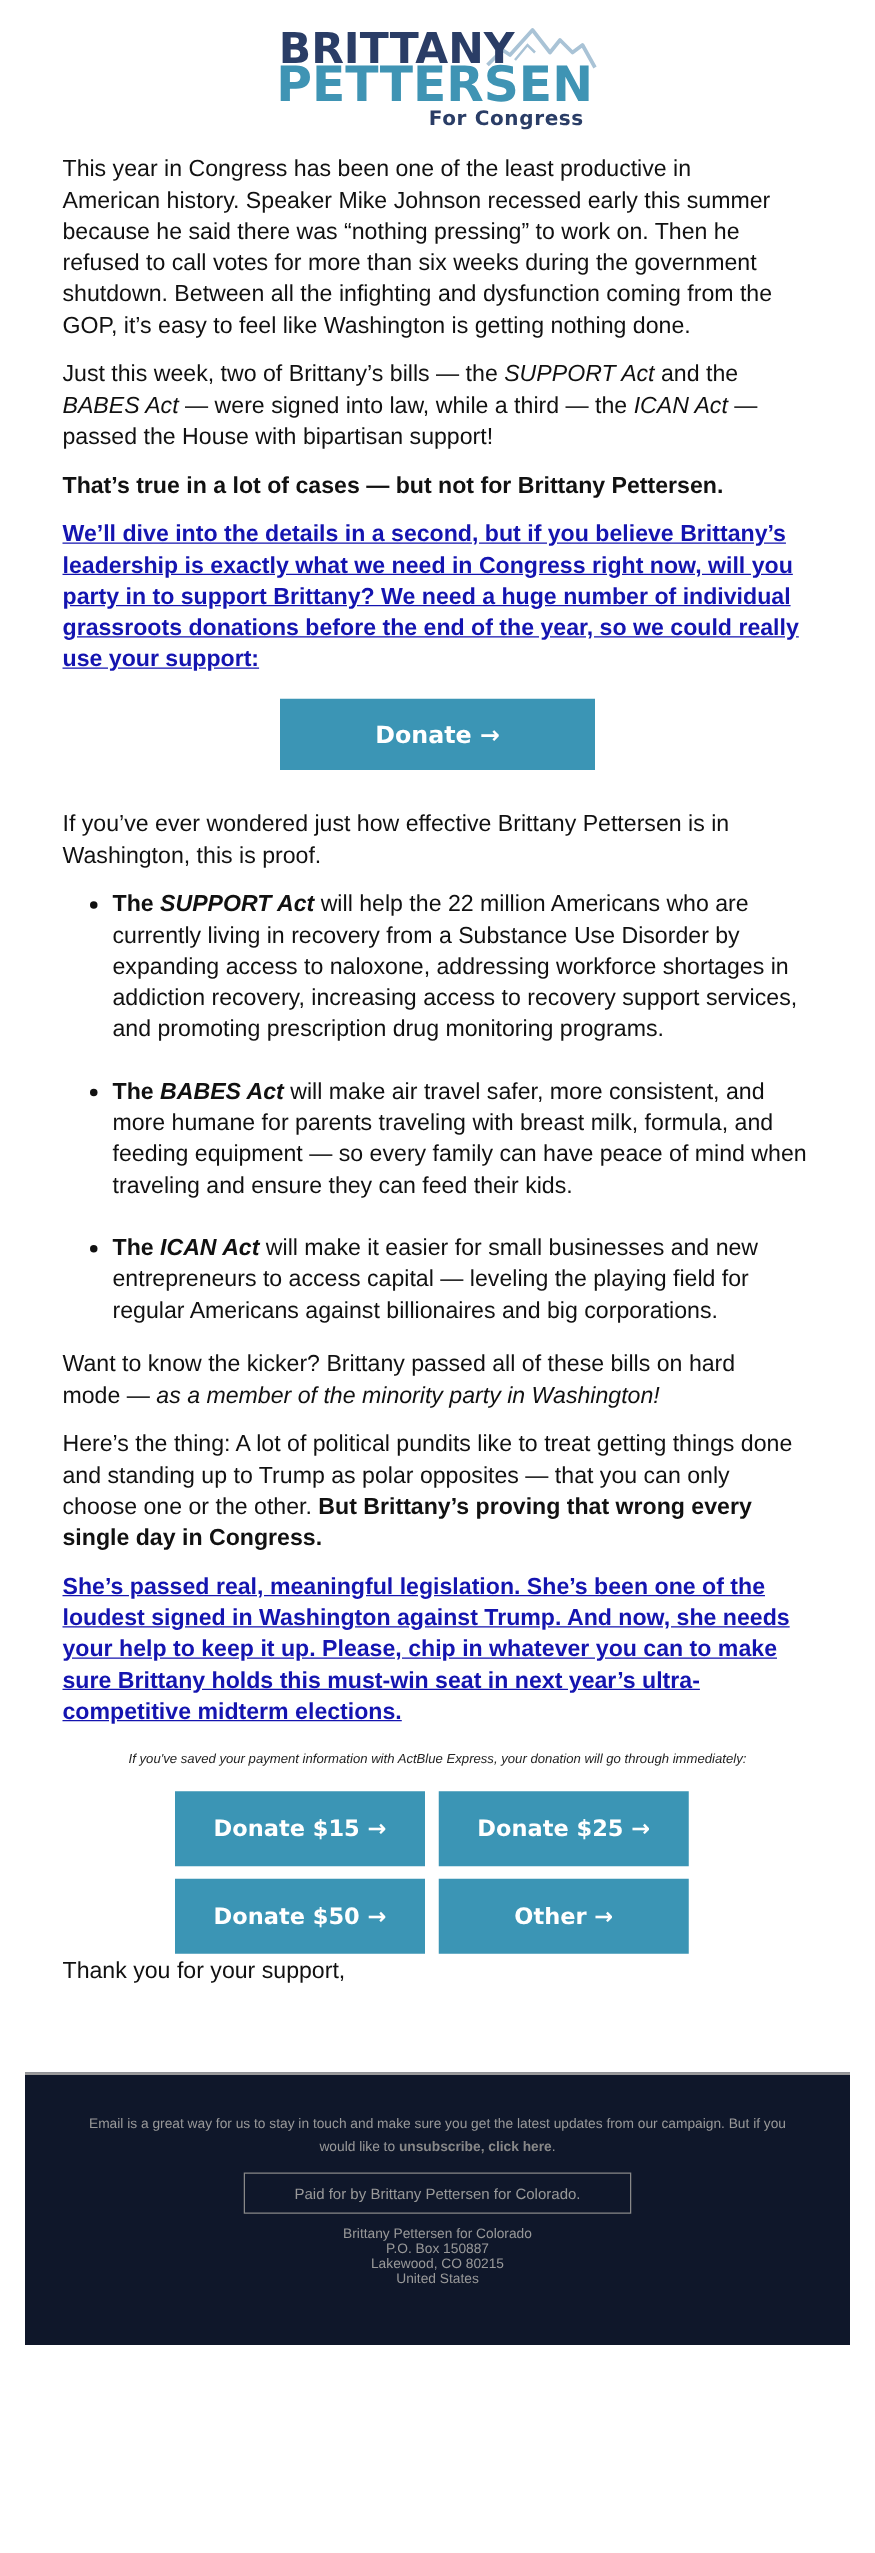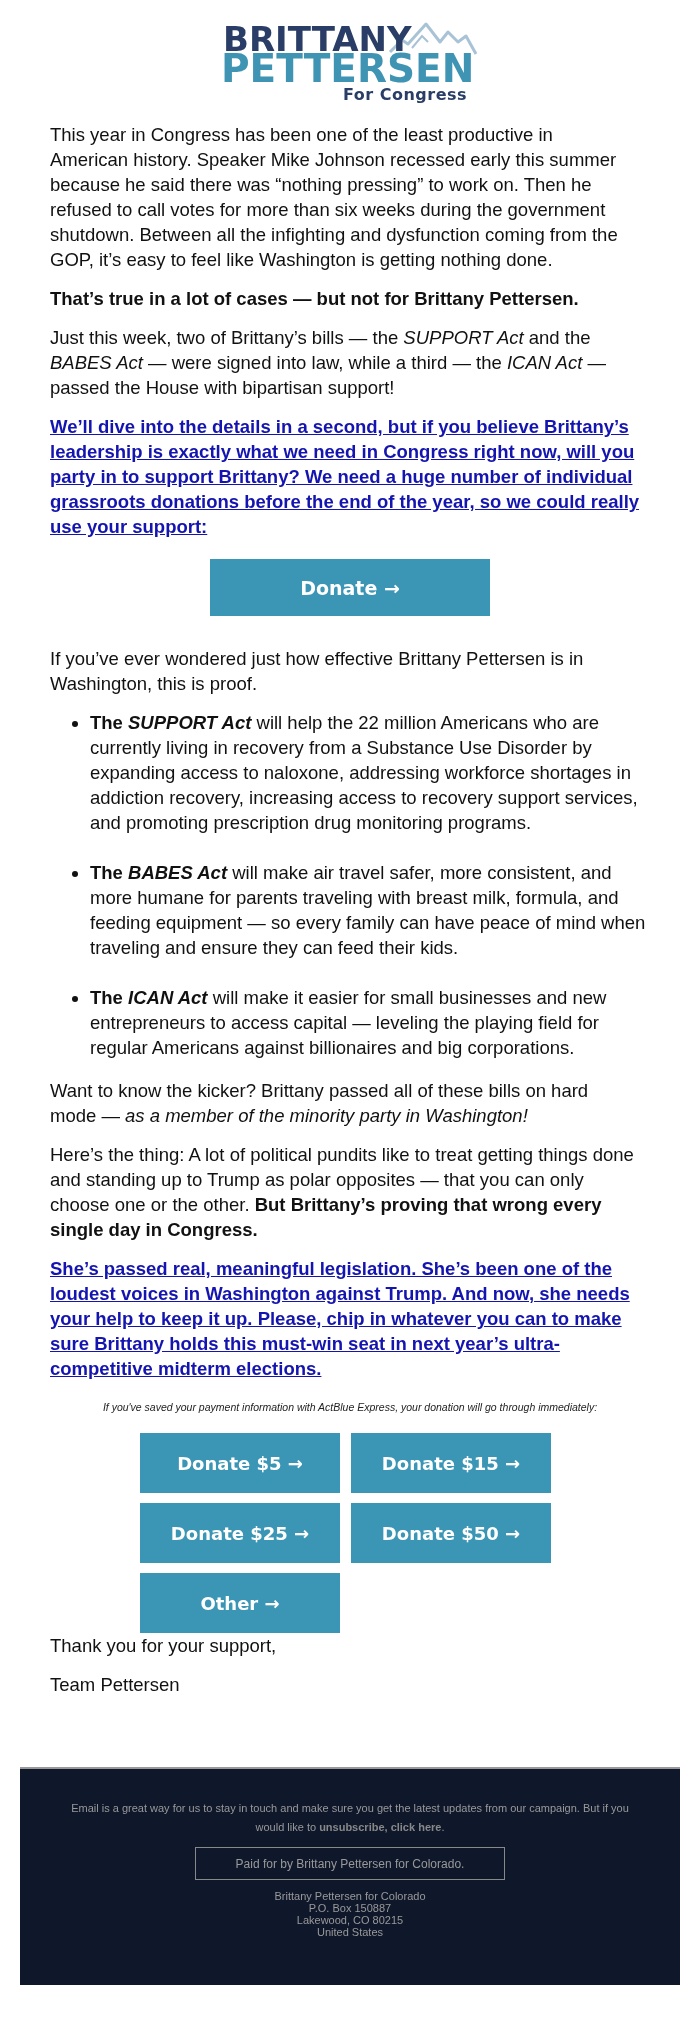--- a/index.html
+++ b/index.html
@@ -16,21 +16,21 @@
   
   .content { padding: 0 50px; }
   p.txt { font-size: 18.5px; line-height: 25px; margin: 0 16px 14px 0; color: #111; }
   p.txt.first { margin-top: 10px; }
   .bold { font-weight: bold; }
   .ital { font-style: italic; }
   a.cta { color: #1a0dab; color: #1414b0; font-weight: bold; text-decoration: underline; font-size: 18.5px; line-height: 25px; }
   p.cta-p { margin: 0 0 20px 0; }
 
   .btn { display: flex; align-items: center; justify-content: center; background: #3b95b5; color: #ffffff; font-family: "DejaVu Sans", sans-serif; font-weight: bold; font-size: 19px; text-decoration: none; }
-  .btn-main { width: 280px; height: 57px; margin: 4px auto 30px auto; }
+  .btn-main { width: 252px; height: 57px; margin: 4px auto 30px auto; }
 
   ul.acts { margin: 0 0 18px 0; padding: 0 0 0 40px; }
   ul.acts li { font-size: 18.5px; line-height: 25px; margin-bottom: 25px; padding-left: 0; }
   ul.acts li:last-child { margin-bottom: 0; }
 
   .note { font-size: 10.5px; font-style: italic; text-align: center; color: #222; margin: 4px 0 20px 0; }
 
   .grid { width: 420px; margin: 0 auto; display: grid; grid-template-columns: 200px 200px; column-gap: 11px; row-gap: 10px; }
   .grid .btn { height: 60px; font-size: 18px; }
 
@@ -55,54 +55,52 @@
     </svg>
     <div class="logo-l1">BRITTANY</div>
     <div class="logo-l2">PETTERSEN</div>
     <div class="logo-l3">For Congress</div>
   </div>
 
   <div class="content">
 
     <p class="txt first">This year in Congress has been one of the least productive in American history. Speaker Mike Johnson recessed early this summer because he said there was “nothing pressing” to work on. Then he refused to call votes for more than six weeks during the government shutdown. Between all the infighting and dysfunction coming from the GOP, it’s easy to feel like Washington is getting nothing done.</p>
 
+    <p class="txt"><span>Just this week, two of Brittany’s bills — the </span><span class="ital">SUPPORT Act</span><span> and the </span><span class="ital">BABES Act</span><span> — were signed into law, while a third — the </span><span class="ital">ICAN Act</span><span> — passed the House with bipartisan support!</span></p>
+
     <p class="txt bold">That’s true in a lot of cases — but not for Brittany Pettersen.</p>
-
-    <p class="txt"><span>Just this week, two of Brittany’s bills — the </span><span class="ital">SUPPORT Act</span><span> and the </span><span class="ital">BABES Act</span><span> — were signed into law, while a third — the </span><span class="ital">ICAN Act</span><span> — passed the House with bipartisan support!</span></p>
 
     <p class="cta-p"><a class="cta" href="#">We’ll dive into the details in a second, but if you believe Brittany’s leadership is exactly what we need in Congress right now, will you party in to support Brittany? We need a huge number of individual grassroots donations before the end of the year, so we could really use your support:</a></p>
 
     <a class="btn btn-main" href="#">Donate →</a>
 
     <p class="txt">If you’ve ever wondered just how effective Brittany Pettersen is in Washington, this is proof.</p>
 
     <ul class="acts">
       <li><b>The </b><b><i>SUPPORT Act</i></b><span> will help the 22 million Americans who are currently living in recovery from a Substance Use Disorder by expanding access to naloxone, addressing workforce shortages in addiction recovery, increasing access to recovery support services, and promoting prescription drug monitoring programs.</span></li>
       <li><b>The </b><b><i>BABES Act</i></b><span> will make air travel safer, more consistent, and more humane for parents traveling with breast milk, formula, and feeding equipment — so every family can have peace of mind when traveling and ensure they can feed their kids.</span></li>
       <li><b>The </b><b><i>ICAN Act</i></b><span> will make it easier for small businesses and new entrepreneurs to access capital — leveling the playing field for regular Americans against billionaires and big corporations.</span></li>
     </ul>
 
     <p class="txt"><span>Want to know the kicker? Brittany passed all of these bills on hard mode — </span><span class="ital">as a member of the minority party in Washington!</span></p>
 
     <p class="txt"><span>Here’s the thing: A lot of political pundits like to treat getting things done and standing up to Trump as polar opposites — that you can only choose one or the other. </span><span class="bold">But Brittany’s proving that wrong every single day in Congress.</span></p>
 
-    <p class="cta-p"><a class="cta" href="#">She’s passed real, meaningful legislation. She’s been one of the loudest voices in Washington against Trump. And now, she needs your help to keep it up. Please, chip in whatever you can to make sure Brittany holds this must-win seat in next year’s ultra-competitive midterm elections.</a></p>
+    <p class="cta-p"><a class="cta" href="#">She’s passed real, meaningful legislation. She’s been one of the loudest signed in Washington against Trump. And now, she needs your help to keep it up. Please, chip in whatever you can to make sure Brittany holds this must-win seat in next year’s ultra-competitive midterm elections.</a></p>
 
     <div class="note">If you've saved your payment information with ActBlue Express, your donation will go through immediately:</div>
 
     <div class="grid">
-      <a class="btn" href="#">Donate $5 →</a>
       <a class="btn" href="#">Donate $15 →</a>
       <a class="btn" href="#">Donate $25 →</a>
       <a class="btn" href="#">Donate $50 →</a>
       <a class="btn" href="#">Other →</a>
     </div>
 
     <p class="txt sign">Thank you for your support,</p>
-    <p class="txt">Team Pettersen</p>
   </div>
 
   <div class="footer">
     <div class="msg"><span>Email is a great way for us to stay in touch and make sure you get the latest updates from our campaign. But if you would like to </span><a href="#">unsubscribe, click here</a><span>.</span></div>
     <div class="paid">Paid for by Brittany Pettersen for Colorado.</div>
     <div class="addr">
       <div>Brittany Pettersen for Colorado</div>
       <div>P.O. Box 150887</div>
       <div>Lakewood, CO 80215</div>
       <div>United States</div>

